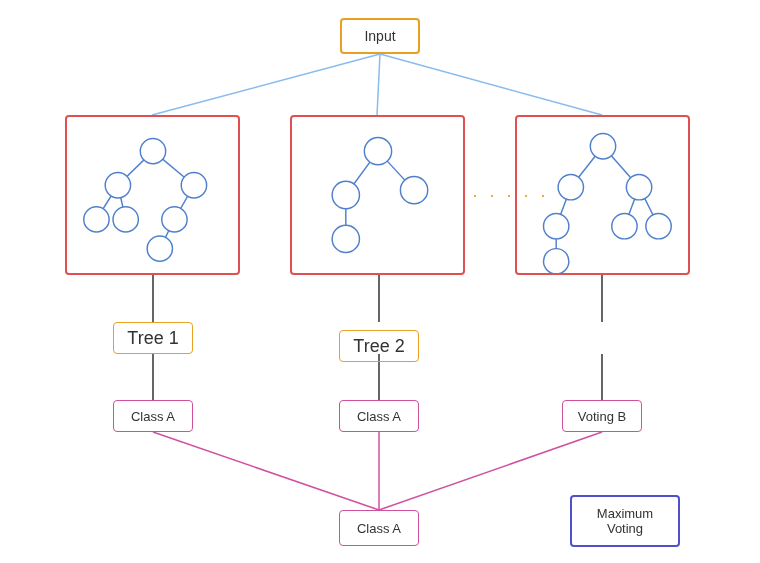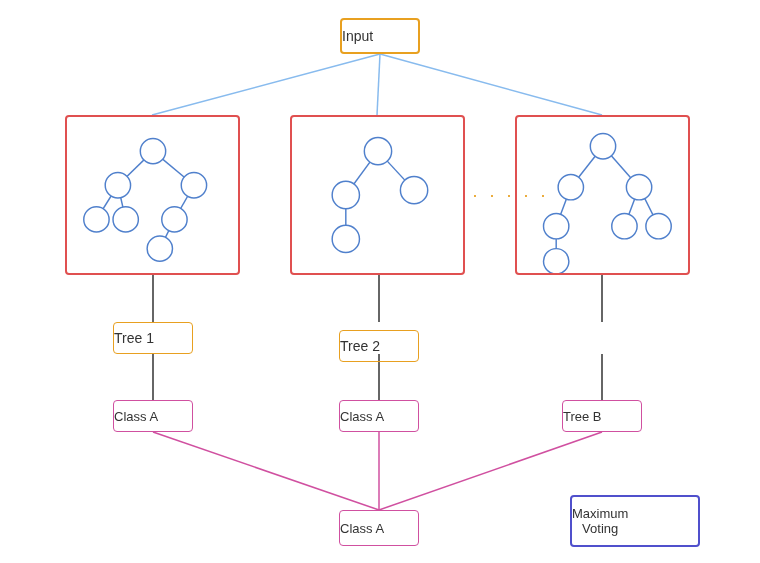--- a/index.html
+++ b/index.html
@@ -21,21 +21,21 @@
       top: 0; left: 0;
       width: 760px;
       height: 563px;
       pointer-events: none;
     }
     .box {
       position: absolute;
       border-radius: 4px;
       display: flex;
       align-items: center;
-      justify-content: flex-start;
+      justify-content: center;
       font-size: 14px;
       font-weight: normal;
       text-align: center;
     }
     .input-box {
       border: 2px solid #e8a020;
       color: #333;
       width: 80px;
       height: 36px;
       top: 18px;
@@ -51,21 +51,21 @@
     }
     .tree-frame-1 { left: 65px; }
     .tree-frame-2 { left: 290px; }
     .tree-frame-3 { left: 515px; }
 
     .tree-label {
       border: 1.5px solid #e8a020;
       color: #333;
       width: 80px;
       height: 32px;
-      font-size: 14px;
+      font-size: 18px;
     }
     .tree-label-1 { top: 322px; left: 113px; }
     .tree-label-2 { top: 330px; left: 339px; }
     .tree-label-3 { top: 322px; left: 562px; }
 
     .class-box {
       border: 1.5px solid #d050a0;
       color: #333;
       width: 80px;
       height: 32px;
@@ -80,21 +80,21 @@
       color: #333;
       width: 80px;
       height: 36px;
       font-size: 13px;
       top: 510px;
       left: 339px;
     }
     .max-voting {
       border: 2px solid #5050cc;
       color: #333;
-      width: 130px;
+      width: 110px;
       height: 52px;
       font-size: 13px;
       font-weight: 500;
       top: 495px;
       left: 570px;
     }
     .dots {
       position: absolute;
       font-size: 18px;
       color: #e8a020;
@@ -214,21 +214,21 @@
 
   <div class="box class-box class-box-1">
     <span>Class A</span>
   </div>
 
   <div class="box class-box class-box-2">
     <span>Class A</span>
   </div>
 
   <div class="box class-box class-box-3">
-    <span>Tree B</span>
+    <span>Voting B</span>
   </div>
 
   <div class="box class-final">
     <span>Class A</span>
   </div>
 
   <div class="box max-voting">
     <span>Maximum<br>Voting</span>
   </div>
 

